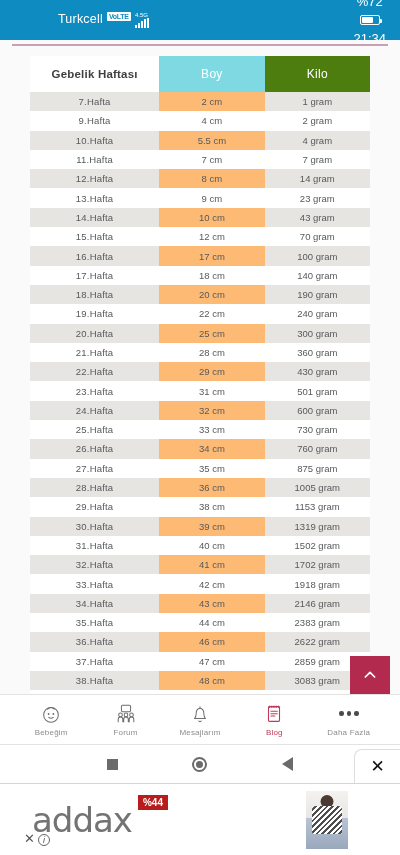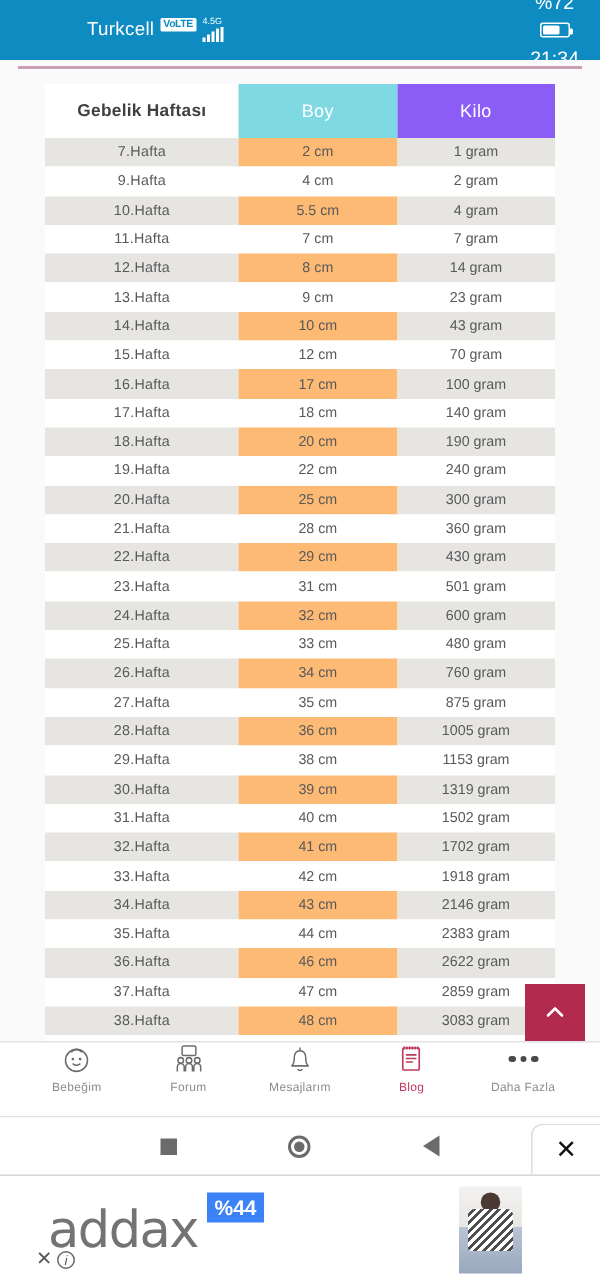--- a/index.html
+++ b/index.html
@@ -47,21 +47,21 @@
     background:#fafafa; overflow:hidden;
   }
   .divider-top{ height:2px; background:#c9a0b4; margin:4px 12px 0 12px;}
   .table-wrap{ margin:10px 30px 0 30px; background:#fff; }
 
   table{ width:100%; border-collapse:collapse; }
   th,td{ text-align:center; font-size:9.5px; color:#58595b; padding:0; height:19.3px; }
   thead th{ height:36px; font-size:12px; color:#fff; font-weight:normal; letter-spacing:.3px;}
   th.col-week{ background:#fff; color:#3f3f3f; font-weight:bold; font-size:11.5px; letter-spacing:.2px;}
   th.col-boy{ background:#7fd9e3; }
-  th.col-kilo{ background:#8b5cf6; }
+  th.col-kilo{ background:#4d7c0f; }
   td.c-week{ width:38%; }
   td.c-boy { width:31%; }
   td.c-kilo{ width:31%; }
   tbody tr.odd td{ background:#e6e5e2; }
   tbody tr.odd td.c-boy{ background:#fdba74; }
   tbody tr.even td{ background:#ffffff; }
   tbody tr.even td.c-boy{ background:#ffffff; }
   tbody tr td.c-week{ letter-spacing:.2px; }
 
   
@@ -69,21 +69,21 @@
     position:absolute; right:10px; bottom:0px;
     width:40px; height:38px; background:#b22a4e;
     display:flex; align-items:center; justify-content:center;
   }
   .scroll-top svg{ width:16px; height:16px; }
 
   
   .bottomnav{
     position:absolute; left:0; right:0; bottom:110px; height:51px;
     background:#fff; border-top:1px solid #e3e3e3; border-bottom:1px solid #e3e3e3;
-    display:flex; align-items:flex-start; justify-content:space-around;
+    display:flex; align-items:center; justify-content:space-around;
     padding:0 14px;
   }
   .nav-item{ display:flex; flex-direction:column; align-items:center; gap:3px; width:64px;}
   .nav-ico{ height:22px; display:flex; align-items:center; justify-content:center; }
   .nav-lbl{ font-size:8px; color:#8d8d8d; letter-spacing:.2px;}
   .nav-item.active .nav-lbl{ color:#c0395c; }
   .dots{ display:flex; gap:3px; }
   .dots i{ width:4.5px;height:4.5px;border-radius:50%;background:#4a4a4a;display:block;}
 
   
@@ -110,21 +110,21 @@
   }
   .ad-inner{
     margin:7px 0 7px 22px; flex:1; display:flex; align-items:center; position:relative;
     background:#fff;
   }
   .ad-brand{
     font-size:34px; color:#737373; letter-spacing:-1px; margin-left:10px; line-height:1;
     font-family:"DejaVu Sans", sans-serif; font-weight:400;
   }
   .ad-badge{
-    background:#3b82f6; color:#fff; font-size:14px; font-weight:bold;
+    background:#b91c1c; color:#fff; font-size:10px; font-weight:bold;
     padding:2px 5px; align-self:flex-start; margin:4px 0 0 6px;
   }
   .ad-photo{
     width:42px; height:58px; margin-left:auto; margin-right:52px;
     background:linear-gradient(180deg,#f3f2f0 0%,#e9e7e4 46%,#b9c3d4 47%,#9aa8bd 100%);
     position:relative; overflow:hidden;
   }
   .ad-photo:before{
     content:""; position:absolute; left:50%; top:4px; transform:translateX(-50%);
     width:13px; height:13px; border-radius:50%; background:#4a3a33;
@@ -262,21 +262,21 @@
             <td class="c-kilo">501 gram</td>
           </tr>
           <tr class="odd">
             <td class="c-week">24.Hafta</td>
             <td class="c-boy">32 cm</td>
             <td class="c-kilo">600 gram</td>
           </tr>
           <tr class="even">
             <td class="c-week">25.Hafta</td>
             <td class="c-boy">33 cm</td>
-            <td class="c-kilo">480 gram</td>
+            <td class="c-kilo">730 gram</td>
           </tr>
           <tr class="odd">
             <td class="c-week">26.Hafta</td>
             <td class="c-boy">34 cm</td>
             <td class="c-kilo">760 gram</td>
           </tr>
           <tr class="even">
             <td class="c-week">27.Hafta</td>
             <td class="c-boy">35 cm</td>
             <td class="c-kilo">875 gram</td>

